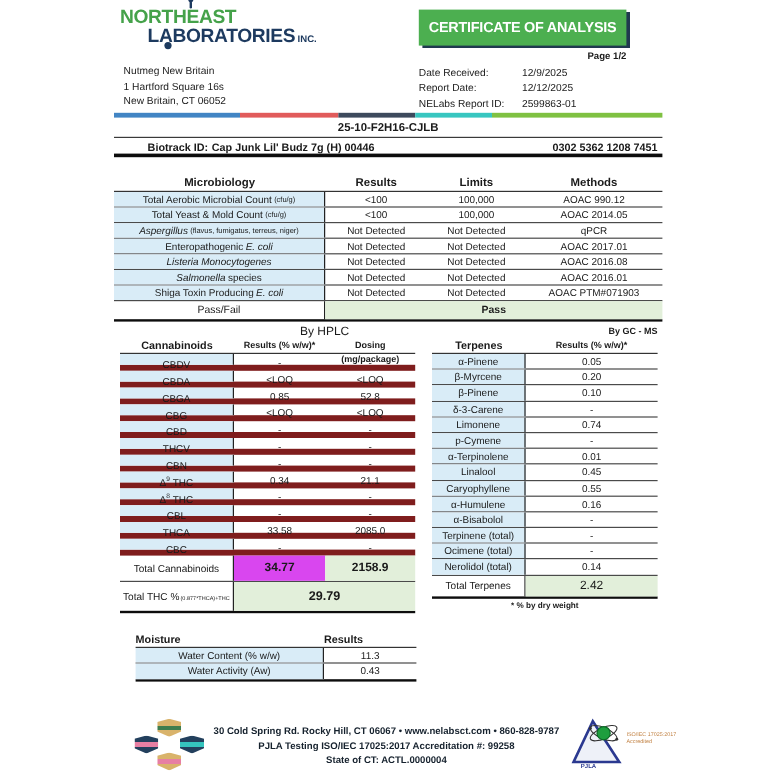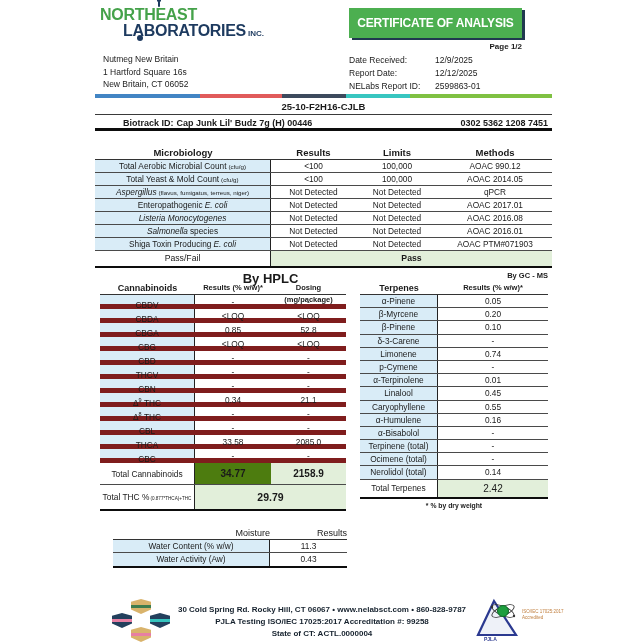--- a/index.html
+++ b/index.html
@@ -43,33 +43,33 @@
   .mrow>div{display:flex;align-items:center;justify-content:center;text-align:center}
   .mrow .w-name{background:#d9ecf7;border-right:1.5px solid #222}
   .mnm>*:not(:empty){margin:0 1px}
   .sub{font-size:6.2px}
   .pass{display:flex;height:15px;line-height:15px;font-size:8.7px;text-align:center}
   .pass .pl{width:176px;border-right:1.5px solid #222}
   .pass .pv{flex:1;background:#e2efda;font-weight:600}
 
   
   .cann{left:100px;top:271px;width:246px;border-bottom:2.5px solid #0d0d0d}
-  .cby{font-size:13px;font-weight:700;text-align:center;margin-left:95px;width:151px;height:11px}
+  .cby{font-size:10px;font-weight:400;text-align:center;margin-left:95px;width:151px;height:11px}
   .chead{display:flex;font-weight:700;height:13px;line-height:12px;text-align:center;border-bottom:1px solid #333}
   .chead .h-nm{width:95px;font-size:9px}
   .chead .h-r{width:76px;font-size:7.5px}
   .chead .h-d{width:75px;font-size:7.5px}
   .crow{display:flex;height:14px;line-height:14px;font-size:8.3px;text-align:center;border-bottom:5px solid #7f1d1d}
   .crow .nm{width:95px;background:#d9ecf7;border-right:1.5px solid #222}
   .crow sup{font-size:5.5px}
   .crow .v1{width:76px}
   .crow .v2{width:75px}
   .ctot{display:flex;height:22px;line-height:22px;text-align:center;border-bottom:1px solid #4a4a4a;font-size:8.4px}
   .ctot .nm{width:95px;border-right:1.5px solid #222}
-  .ctot .v1{width:76px;background:#4d7c0f;font-weight:700;font-size:10px}
+  .ctot .v1{width:76px;background:#d946ef;font-weight:700;font-size:10px}
   .ctot .v2{width:75px;background:#e2efda;font-weight:700;font-size:10px}
   .cthc{display:flex;height:24px}
   .cthc .nm{width:95px;border-right:1.5px solid #222;display:flex;align-items:center;justify-content:center;font-size:8.4px}
   .cthc .formula{font-size:4.6px;margin-left:1px;margin-top:3px}
   .cthc .v{flex:1;background:#e2efda;font-weight:700;font-size:10.5px;text-align:center;line-height:24px}
 
   
   .terp{left:360px;top:271px;width:188px}
   .terp-box{border-bottom:2.5px solid #0d0d0d}
   .tby{font-size:7.5px;font-weight:700;text-align:right;margin-left:78px;width:110px;height:11px}
@@ -79,21 +79,21 @@
   .trow{display:flex;height:13.2px;line-height:13px;font-size:8.3px;text-align:center;border-bottom:1px solid #4a4a4a}
   .trow .nm{width:78px;background:#d9ecf7;border-right:1.5px solid #222}
   .trow .v{flex:1}
   .ttot{display:flex;height:17px;line-height:17px;text-align:center}
   .ttot .nm{width:78px;border-right:1.5px solid #222;font-size:8.4px}
   .ttot .v{flex:1;background:#e2efda;font-weight:400;font-size:10px}
   .tfoot{font-size:6.8px;font-weight:600;text-align:center;margin-top:3px}
 
   
   .moist{left:113px;top:527px;width:234px;border-bottom:2.5px solid #0d0d0d}
-  .mohead{display:flex;font-weight:400;font-size:9px;height:13px;line-height:12px;text-align:right;border-bottom:1px solid #333}
+  .mohead{display:flex;font-weight:700;font-size:9px;height:13px;line-height:12px;text-align:left;border-bottom:1px solid #333}
   .mohead .h-nm{width:157px}
   .mohead .h-r{flex:1}
   .morow{display:flex;height:13px;line-height:13px;font-size:8.3px;text-align:center;border-bottom:1px solid #4a4a4a}
   .morow:last-child{border-bottom:none}
   .morow .nm{width:157px;background:#d9ecf7;border-right:1.5px solid #222}
   .morow .v{flex:1}
 
   
   .ftext{left:150px;top:604px;width:344px;text-align:center;font-size:8px;line-height:12px;font-weight:600;color:#16222e}
   .badges{left:112px;top:599px;width:58px;height:44px}

